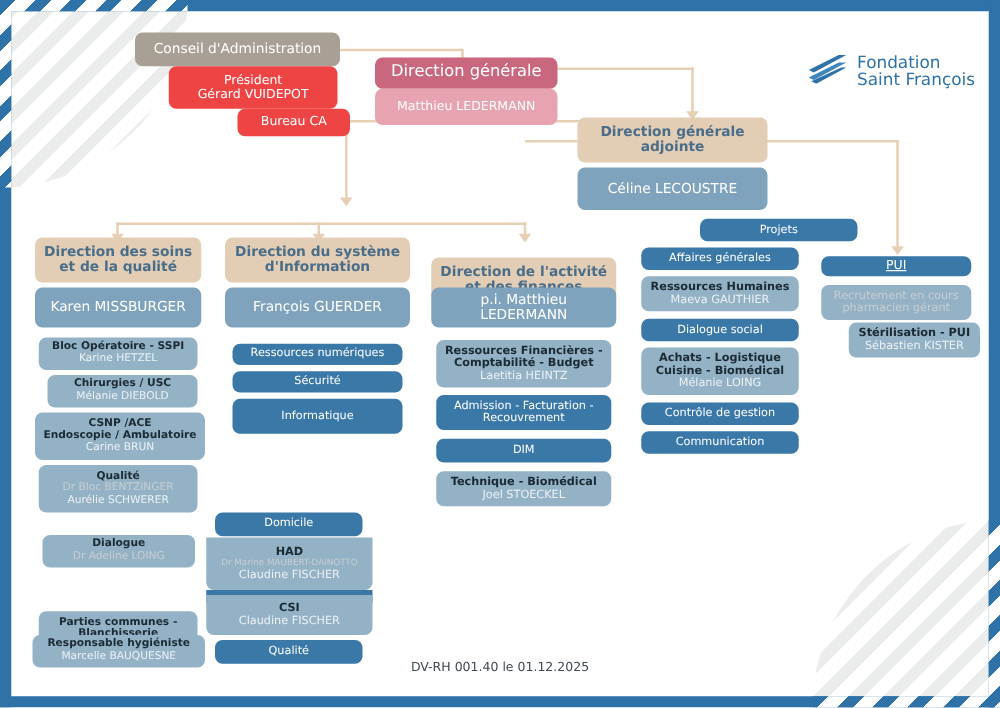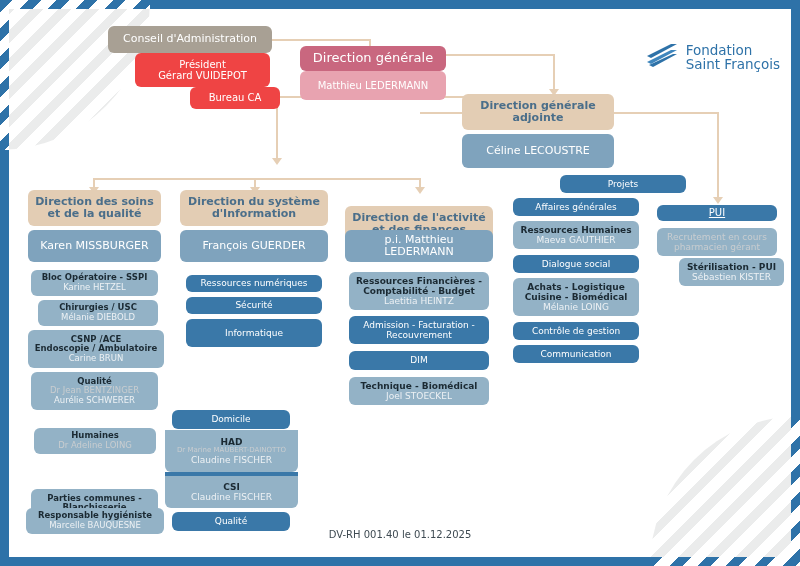--- a/index.html
+++ b/index.html
@@ -179,25 +179,25 @@
     <span class="t-dark">Chirurgies / USC</span>
     <span class="t-wgrey">Mélanie DIEBOLD</span>
   </div>
   <div class="box b-blue-l fs85" style="left:28px;top:330px;width:136px;height:38px;">
     <span class="t-dark">CSNP /ACE</span>
     <span class="t-dark">Endoscopie / Ambulatoire</span>
     <span class="t-wgrey">Carine BRUN</span>
   </div>
   <div class="box b-blue-l fs85" style="left:31px;top:372px;width:127px;height:38px;">
     <span class="t-dark">Qualité</span>
-    <span class="t-hgrey">Dr Jean BENTZINGER</span>
+    <span class="t-hgrey">Dr Bloc BENTZINGER</span>
     <span class="t-wgrey">Aurélie SCHWERER</span>
   </div>
   <div class="box b-blue-l fs85" style="left:34px;top:428px;width:122px;height:26px;">
-    <span class="t-dark">Humaines</span>
+    <span class="t-dark">Dialogue</span>
     <span class="t-hgrey">Dr Adeline LOING</span>
   </div>
   <div class="box b-blue-l fs85" style="left:31px;top:458px;width:127px;height:38px;margin-top:31px;">
     <span class="t-dark">Parties communes -</span>
     <span class="t-dark">Blanchisserie</span>
     <span class="t-wgrey">Noémie SIMLER</span>
   </div>
   <div class="box b-blue-l fs85" style="left:26px;top:508px;width:138px;height:26px;">
     <span class="t-dark">Responsable hygiéniste</span>
     <span class="t-wgrey">Marcelle BAUQUESNE</span>

